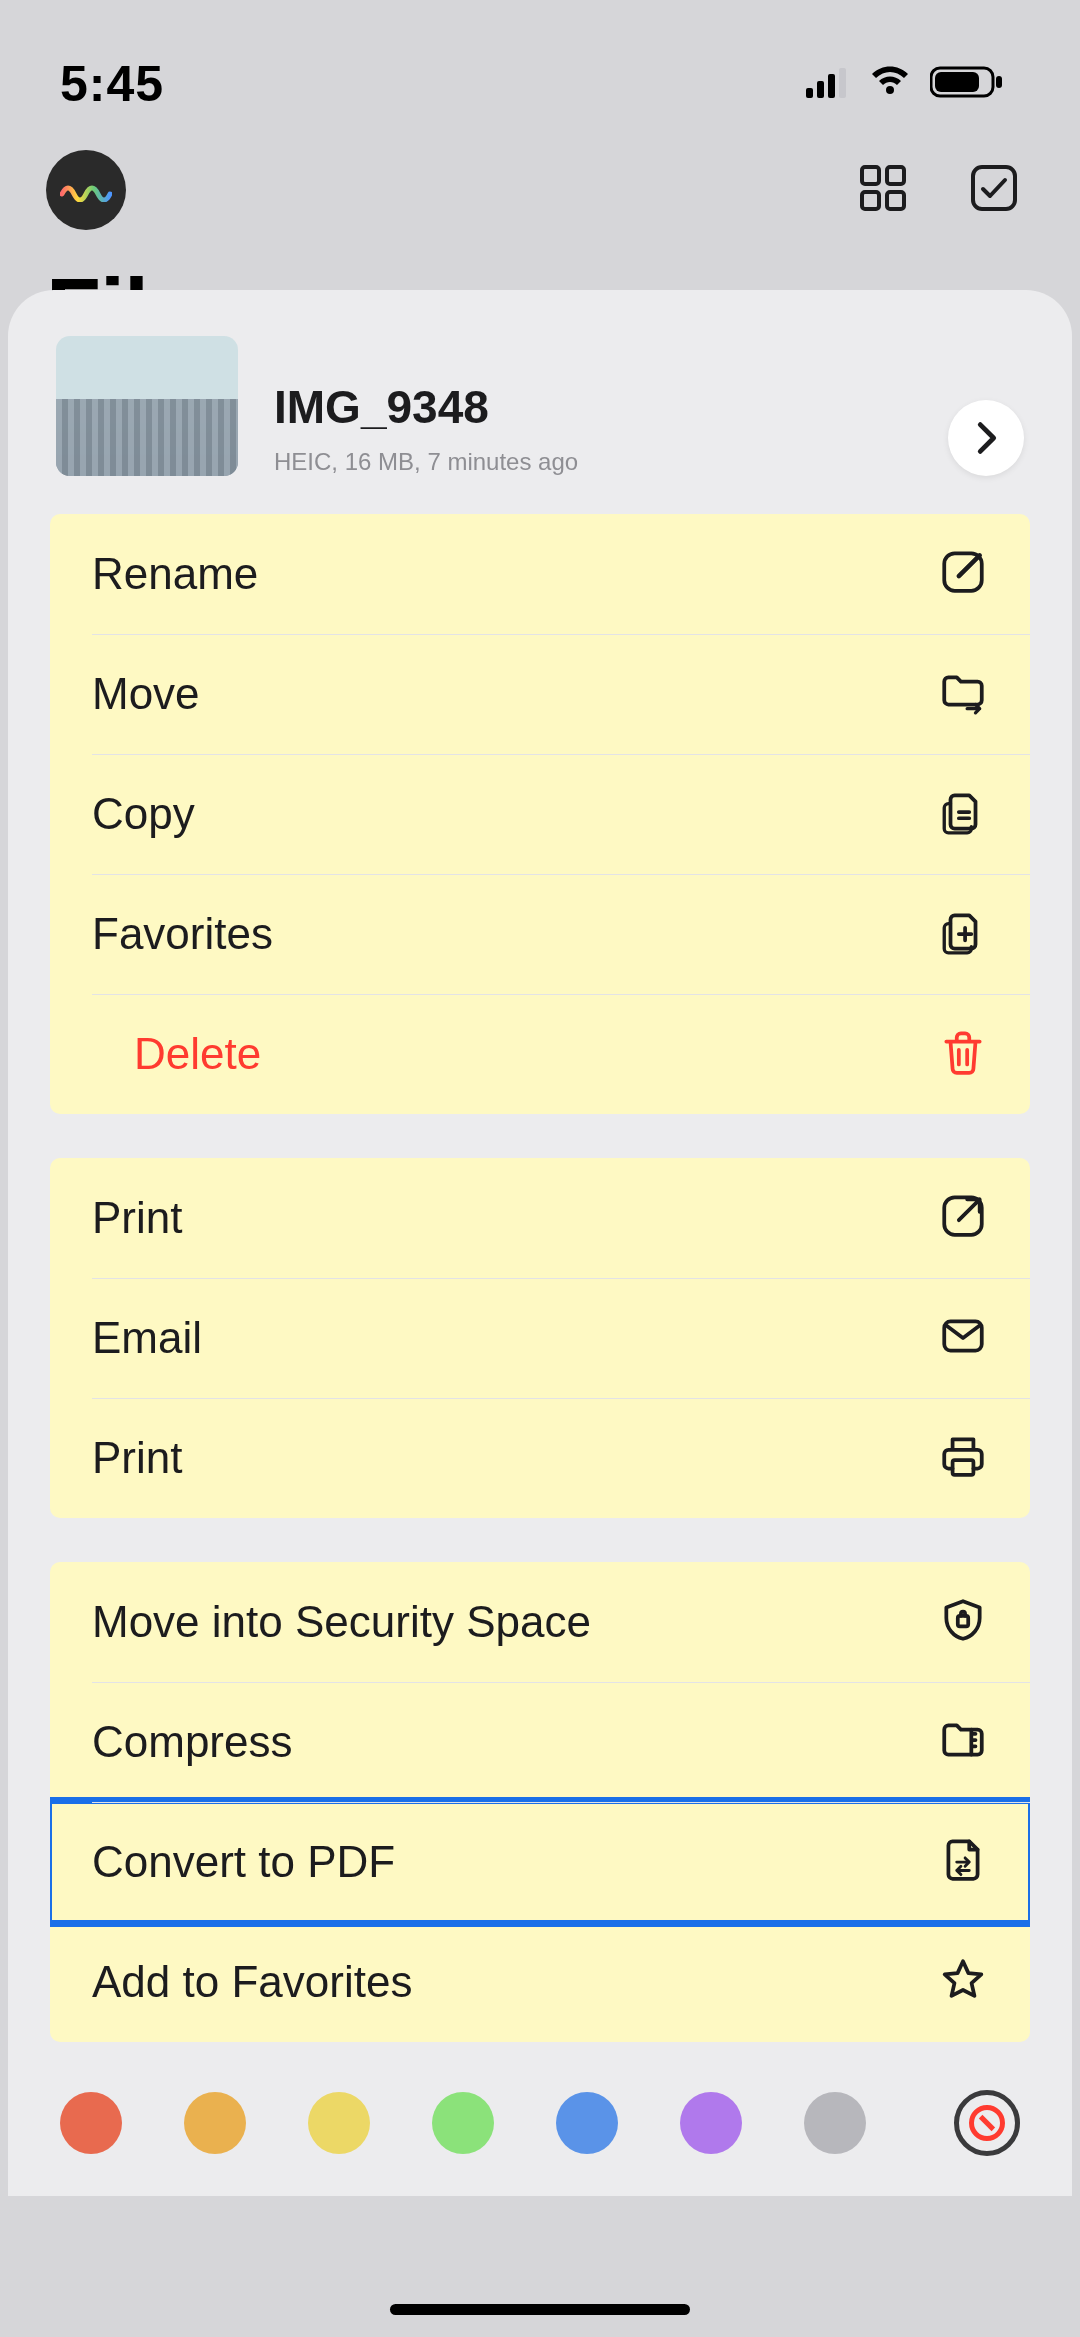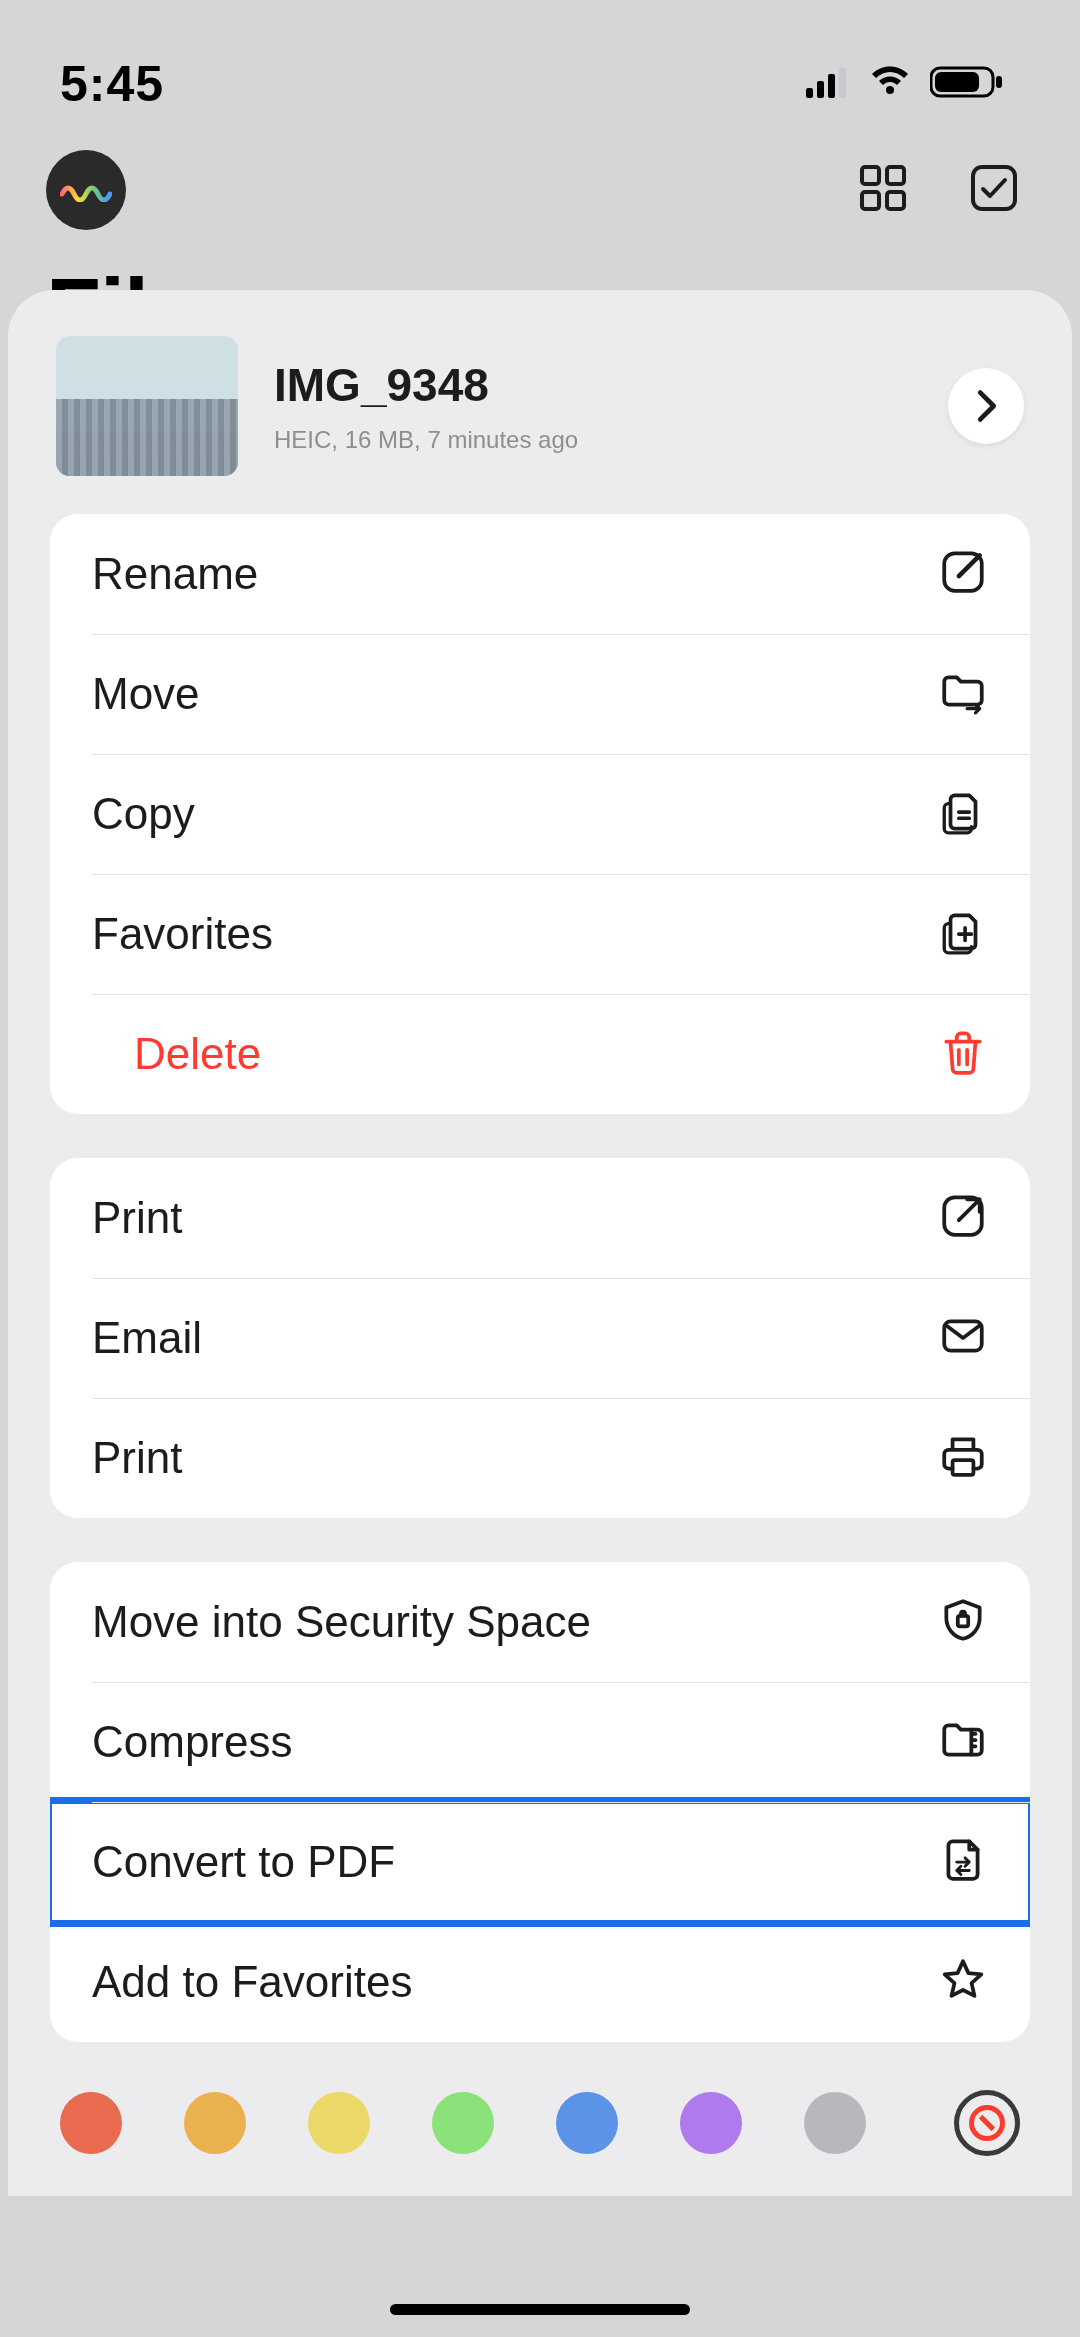--- a/index.html
+++ b/index.html
@@ -46,21 +46,21 @@
     position: absolute;
     left: 8px; right: 8px; top: 290px;
     background: #ececee;
     border-radius: 46px 46px 0 0;
     padding: 46px 18px 40px 18px;
   }
 
   
   .file-row {
     display: flex;
-    align-items: center;
+    align-items: flex-end;
     gap: 36px;
     padding: 0 30px 38px 30px;
   }
   .thumb {
     width: 182px; height: 140px; border-radius: 14px;
     background: linear-gradient(to bottom, #cfe0e4 0%, #cfe0e4 45%, #a8b6bc 45%, #8794a0 100%);
     flex-shrink: 0;
     position: relative;
     overflow: hidden;
   }
@@ -76,22 +76,22 @@
   .file-name { font-size: 46px; font-weight: 600; color:#1c1c1e;}
   .file-meta { font-size: 24px; color: #8e8e93; }
   .chevron-btn {
     width: 76px; height: 76px; border-radius: 50%; background: #fff;
     display:flex; align-items:center; justify-content:center;
     box-shadow: 0 2px 6px rgba(0,0,0,.08);
   }
 
   
   .group {
-    background: #ffffff;
-    border-radius: 28px;
+    background: #fef9c3;
+    border-radius: 10px;
     overflow: hidden;
     margin: 0 24px 44px 24px;
   }
   .item {
     display: flex;
     align-items: center;
     justify-content: space-between;
     padding: 0 42px;
     height: 120px;
     position: relative;

